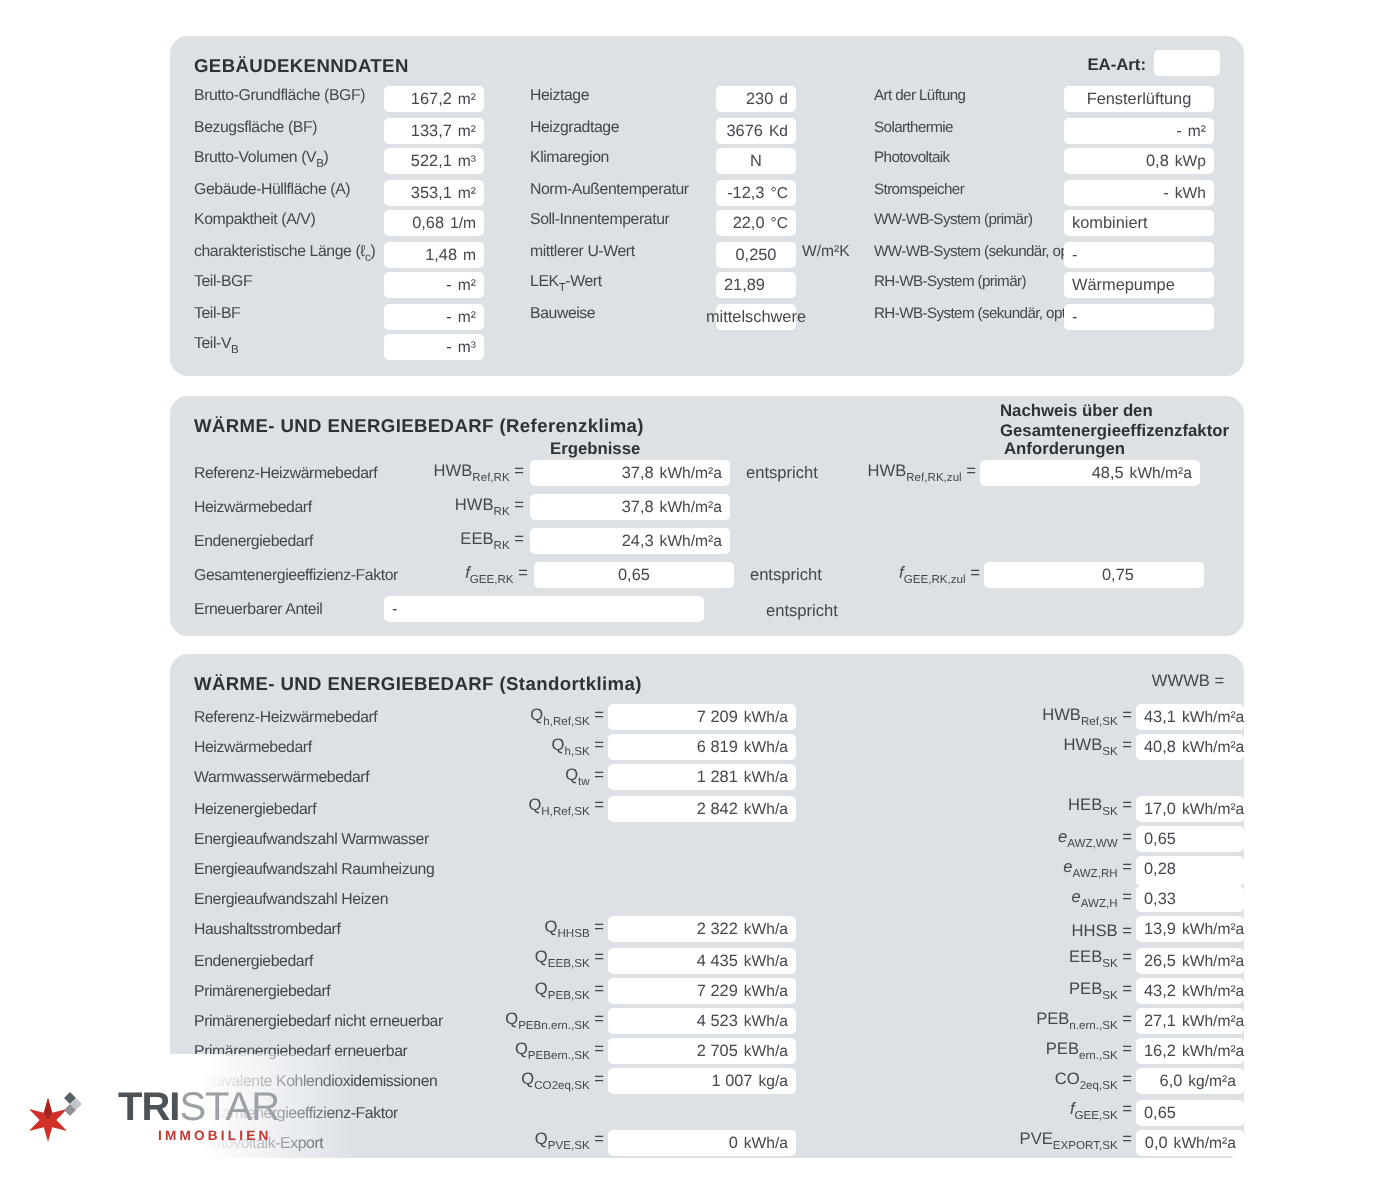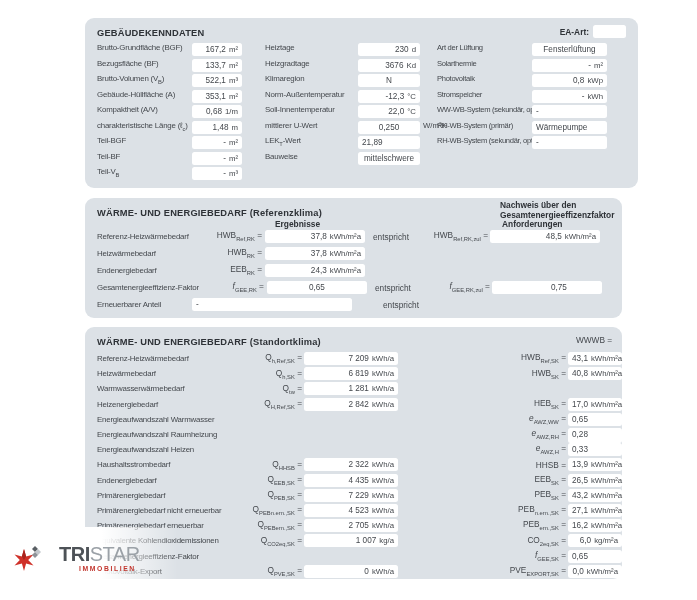--- a/index.html
+++ b/index.html
@@ -1,19 +1,19 @@
 <!DOCTYPE html>
 <html><head>
 <meta charset="utf-8">
 <style>
   html,body{margin:0;padding:0;}
   body{width:697px;height:600px;background:#ffffff;position:relative;overflow:hidden;
        font-family:"Liberation Sans",sans-serif;color:#44484d;}
   .panel{position:absolute;background:#dce1e6;border-radius:9px;}
-  #p1{left:85px;top:18px;width:537px;height:170px;padding-left:16px;}
+  #p1{left:85px;top:18px;width:537px;height:170px;}
   #p2{left:85px;top:198px;width:537px;height:120px;}
   #p3{left:85px;top:327px;width:537px;height:252px;}
   .ptitle{position:absolute;left:12px;top:10px;font-size:9.3px;font-weight:bold;
           color:#2e3237;letter-spacing:.2px;white-space:nowrap;}
   .col{position:absolute;top:25px;}
   #p1c1{left:12px;width:145px;}
   #p1c2{left:180px;width:155px;}
   #p1c3{left:352px;width:170px;}
   .p1row{display:flex;align-items:flex-start;height:15.5px;}
   .p2rows{position:absolute;left:0;top:30px;width:537px;}
@@ -39,21 +39,21 @@
        padding:0 4px;box-sizing:border-box;font-size:8.2px;flex:0 0 auto;}
   .bv{flex:1;text-align:right;white-space:pre;}
   .bu{margin-left:3px;white-space:nowrap;font-size:7.8px;}
   .bu:empty{display:none;}
   .box.al-c{justify-content:center;}
   .box.al-c .bv{flex:0 0 auto;}
   .box.al-l .bv{flex:0 0 auto;text-align:left;}
   .uout{margin-left:3px;font-size:7.8px;white-space:nowrap;}
   .uout:empty{display:none;}
   #p1c1 .box{width:50px;}
-  #p1c2 .box{width:62px;}
+  #p1c2 .box{width:40px;}
   #p1c3 .box{width:75px;}
   .p2row .b1{width:100px;margin-left:3px;}
   .p2row .b2{width:110px;margin-left:2px;padding-left:28px;}
   .p3row .b1{width:94px;margin-left:2px;}
   .p3row .b2{width:54px;margin-left:2px;}
   .ent{font-size:8.3px;margin-left:8px;flex:0 0 45px;white-space:nowrap;}
   .mid,.rt{display:flex;align-items:center;}
   .hide{visibility:hidden;}
   .colhead{position:absolute;font-size:8.4px;font-weight:bold;color:#2e3237;white-space:nowrap;}
   .nachweis{position:absolute;left:415px;top:2px;font-size:8.4px;font-weight:bold;
@@ -250,20 +250,27 @@
   </div>
       <div class="p1row">
     <span class="lab"><span>Stromspeicher</span><span></span></span>
     <span class="box">
           <span class="bv">-</span>
           <span class="bu">kWh</span>
         </span>
 
   </div>
       <div class="p1row">
+    <span class="lab"><span>WW-WB-System (primär)</span><span></span></span>
+    <span class="box al-l">
+          <span class="bv">kombiniert</span>
+        </span>
+
+  </div>
+      <div class="p1row">
     <span class="lab"><span>WW-WB-System (sekundär, opt.)</span><span></span></span>
     <span class="box al-l">
           <span class="bv">-</span>
         </span>
 
   </div>
       <div class="p1row">
     <span class="lab"><span>RH-WB-System (primär)</span><span></span></span>
     <span class="box al-l">
           <span class="bv">Wärmepumpe</span>

